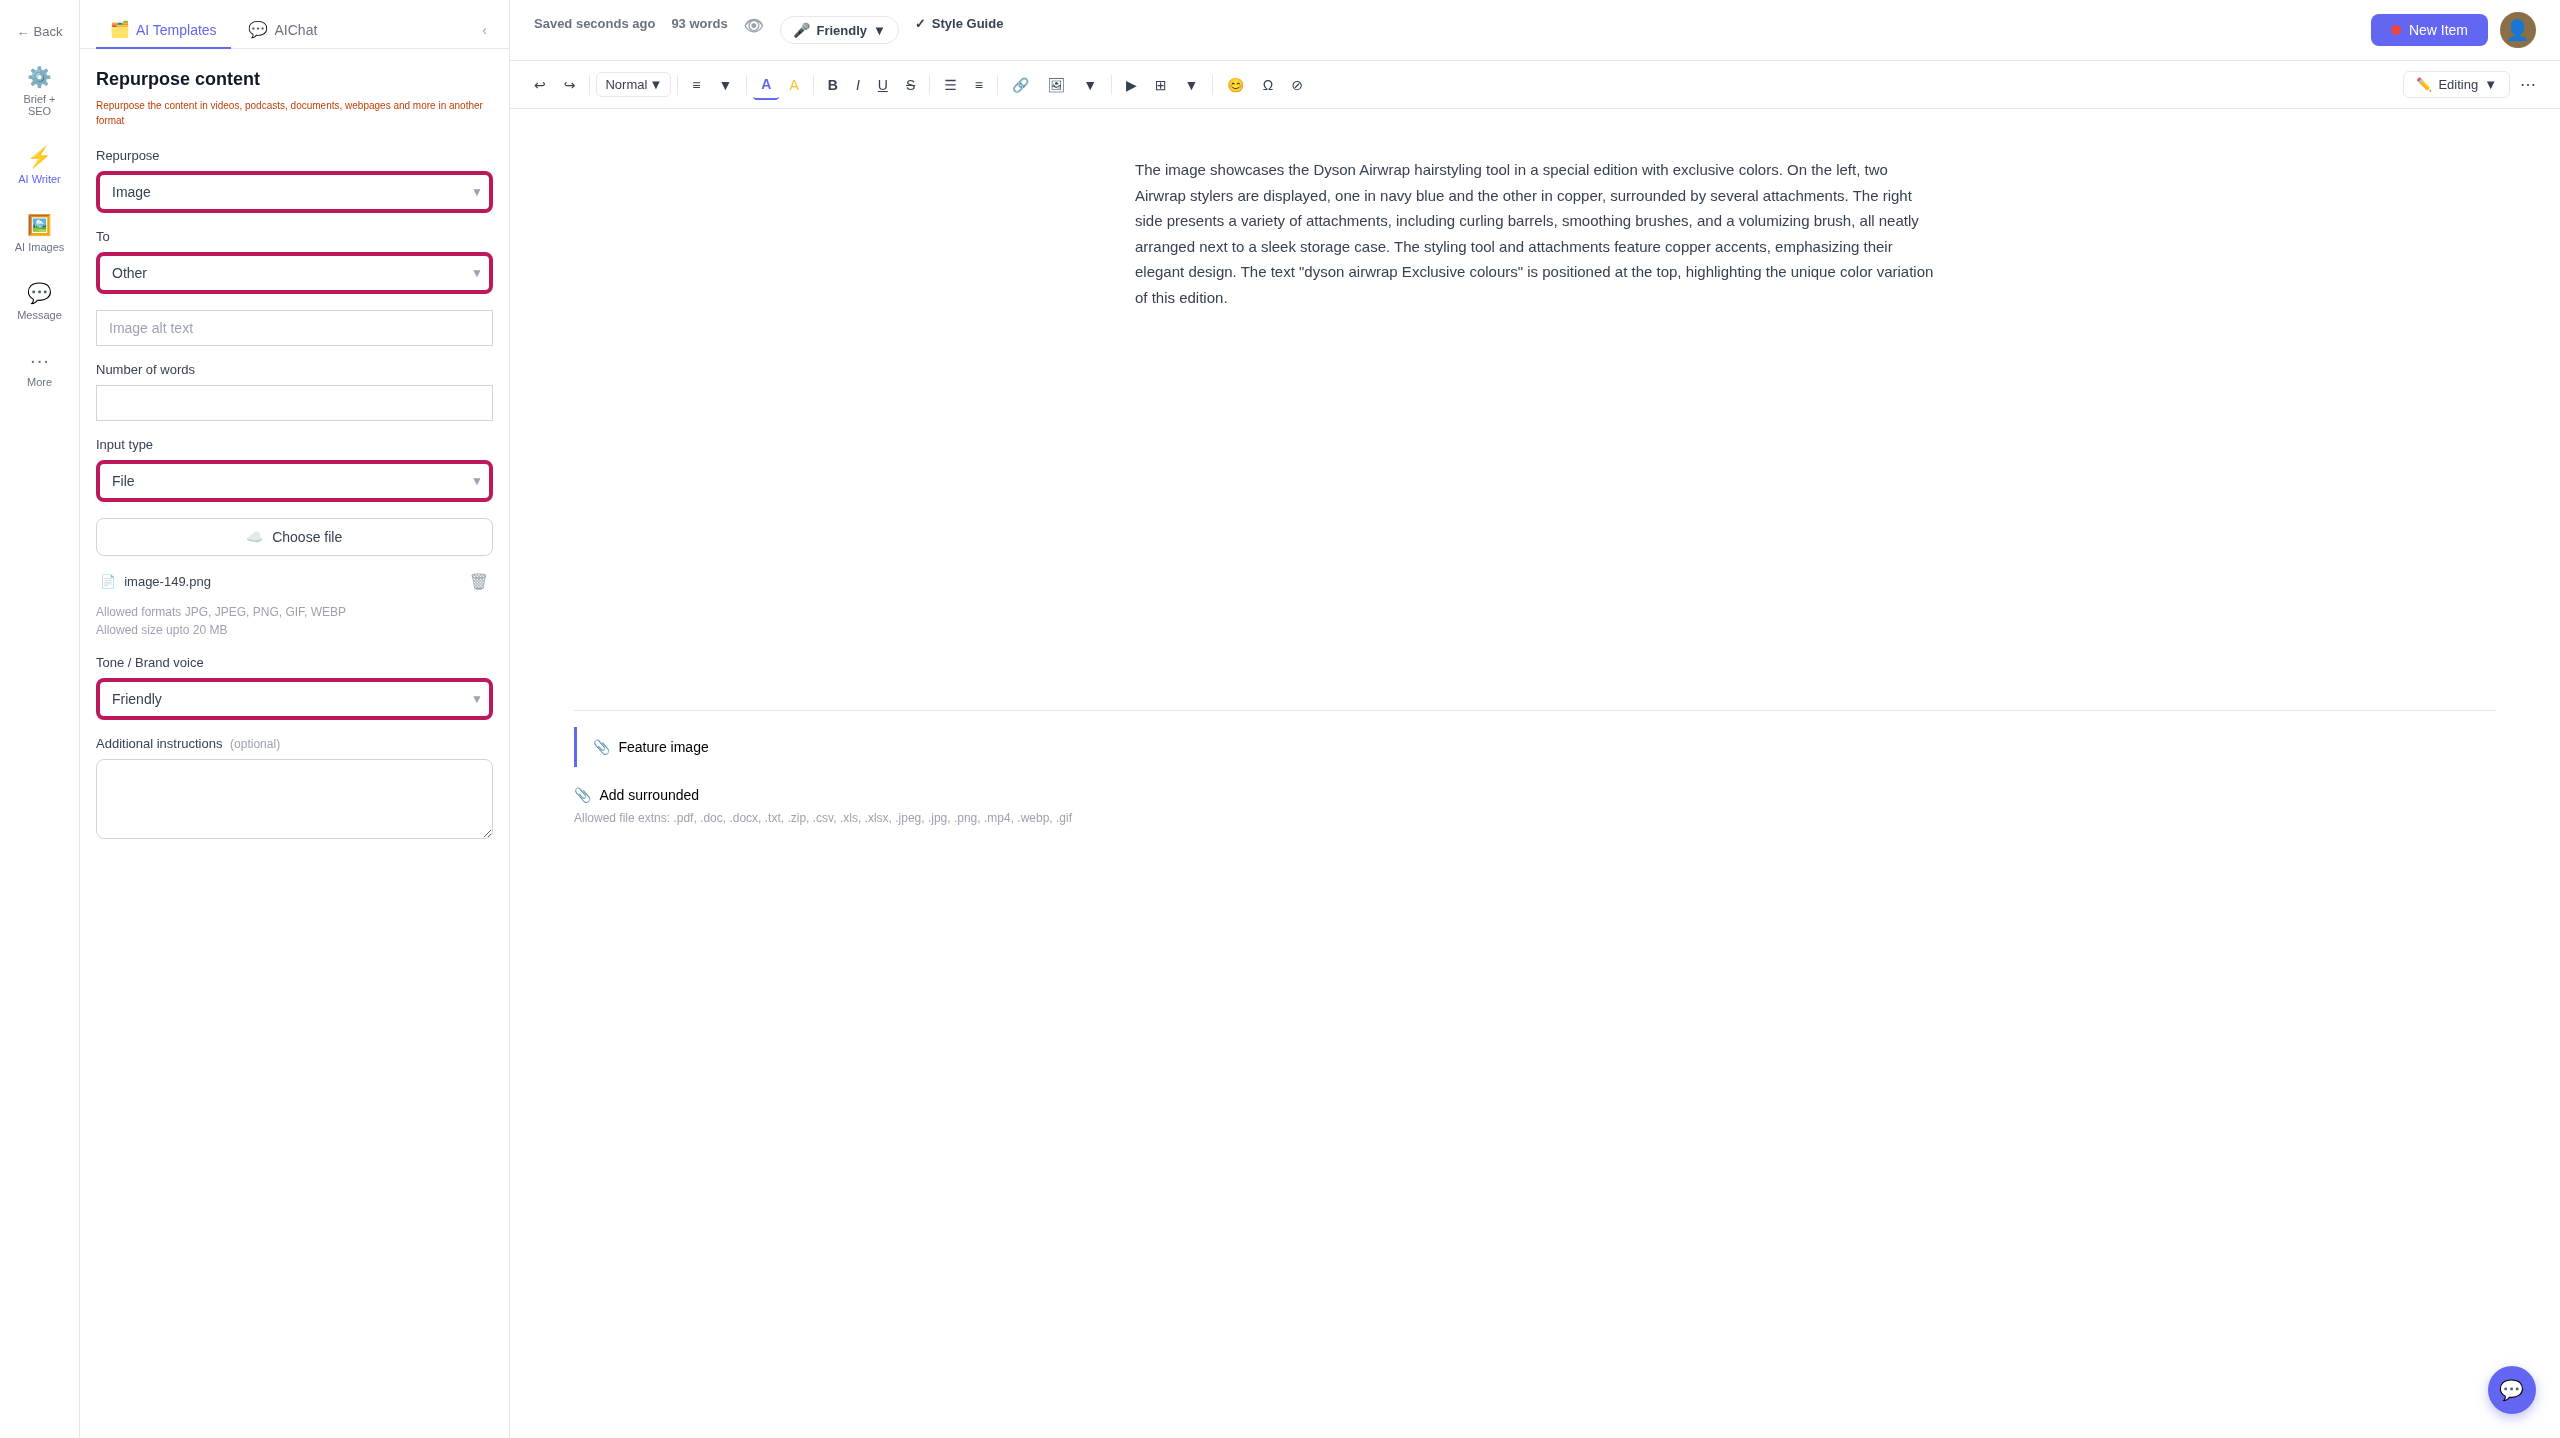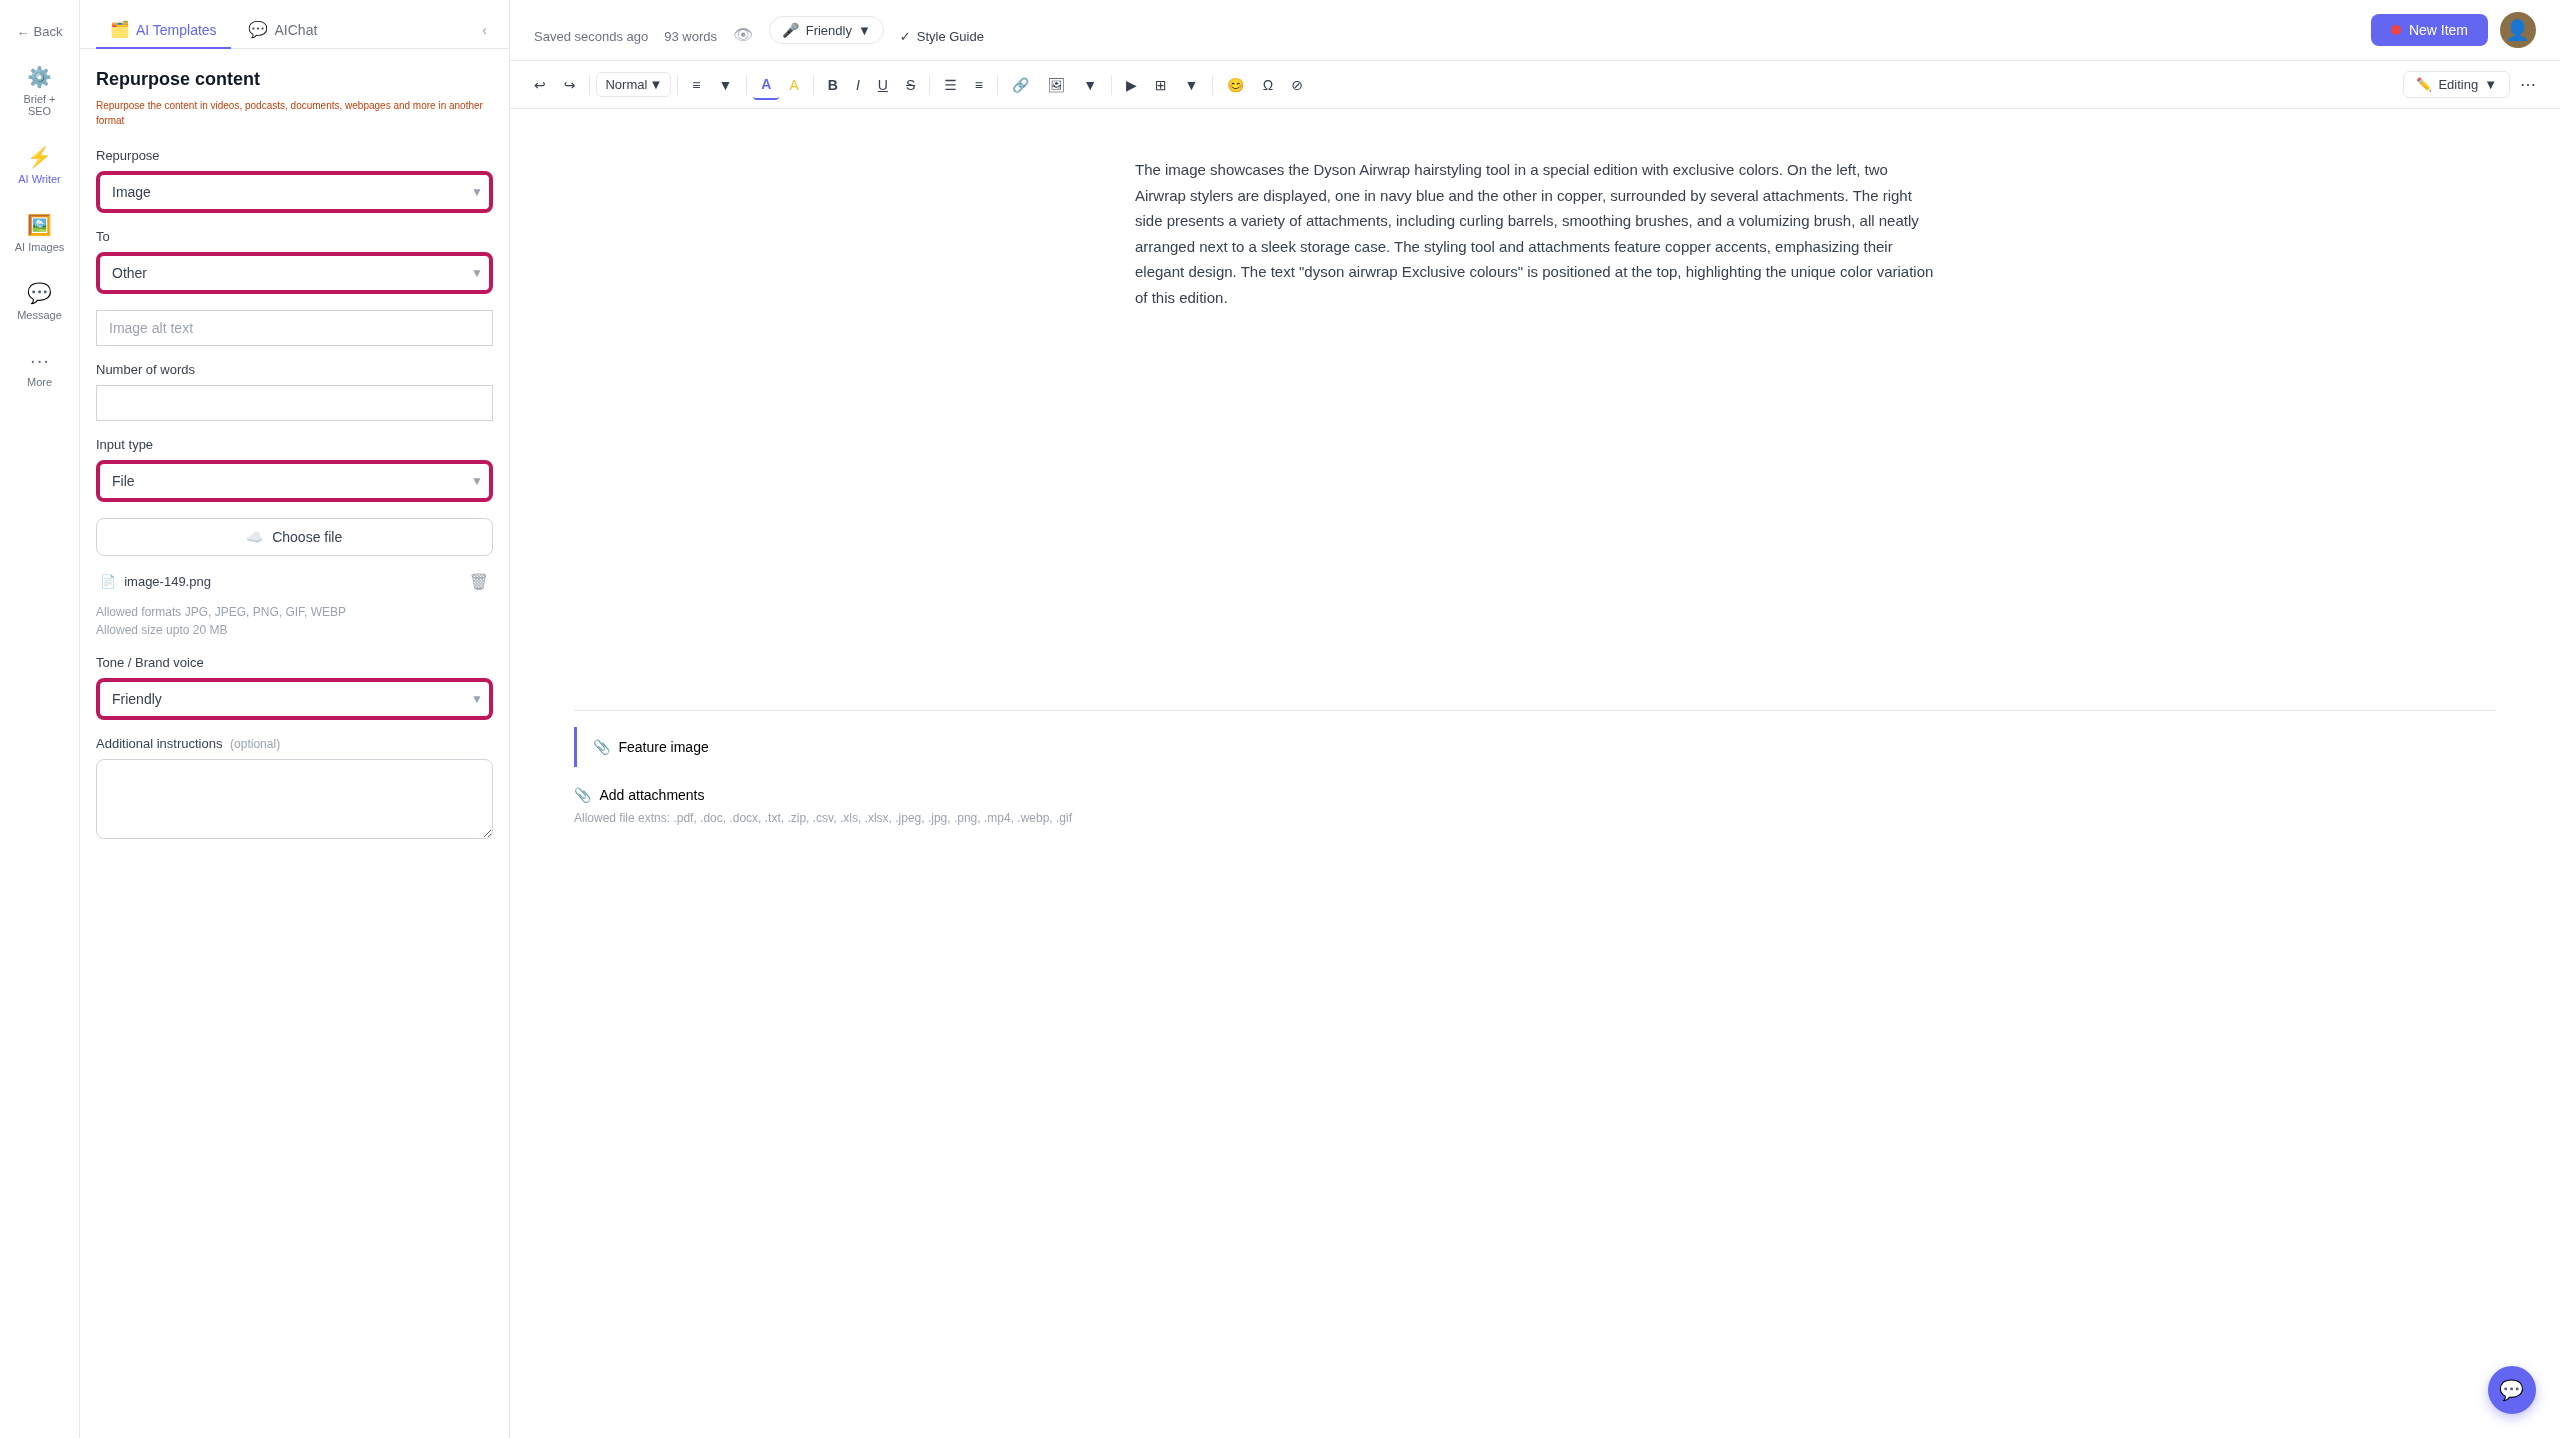--- a/index.html
+++ b/index.html
@@ -130,21 +130,21 @@
       display: flex;
       flex-direction: column;
       overflow: hidden;
       background: #fff;
     }
 
     .top-bar {
       display: flex; align-items: center; justify-content: space-between;
       padding: 12px 24px; border-bottom: 1px solid #e5e7eb;
     }
-    .top-bar-left { display: flex; align-items: flex-end; gap: 16px; }
+    .top-bar-left { display: flex; align-items: flex-start; gap: 16px; font-weight: bold; }
     .saved-status { font-size: 13px; color: #6b7280; }
     .word-count { font-size: 13px; color: #6b7280; }
     .eye-icon { color: #9ca3af; cursor: pointer; font-size: 16px; }
     .tone-badge {
       display: flex; align-items: center; gap: 6px;
       padding: 5px 12px; border: 1px solid #e5e7eb; border-radius: 20px;
       cursor: pointer; font-size: 13px; color: #374151;
     }
     .tone-emoji { font-size: 14px; }
     .style-guide {
@@ -438,21 +438,21 @@
       <p>The image showcases the Dyson Airwrap hairstyling tool in a special edition with exclusive colors. On the left, two Airwrap stylers are displayed, one in navy blue and the other in copper, surrounded by several attachments. The right side presents a variety of attachments, including curling barrels, smoothing brushes, and a volumizing brush, all neatly arranged next to a sleek storage case. The styling tool and attachments feature copper accents, emphasizing their elegant design. The text "dyson airwrap Exclusive colours" is positioned at the top, highlighting the unique color variation of this edition.</p>
     </div>
 
     <div style="margin-top: 400px; border-top: 1px solid #e5e7eb; padding-top: 16px;">
       <div class="feature-image-section">
         <span>📎</span>
         <span>Feature image</span>
       </div>
       <div class="add-attachments-section">
         <span>📎</span>
-        <span>Add attachments</span>
+        <span>Add surrounded</span>
       </div>
       <div class="attachments-desc">Allowed file extns: .pdf, .doc, .docx, .txt, .zip, .csv, .xls, .xlsx, .jpeg, .jpg, .png, .mp4, .webp, .gif</div>
     </div>
   </div>
 </div>
 
 <div class="chat-bubble">
   <span>💬</span>
 </div>
 

